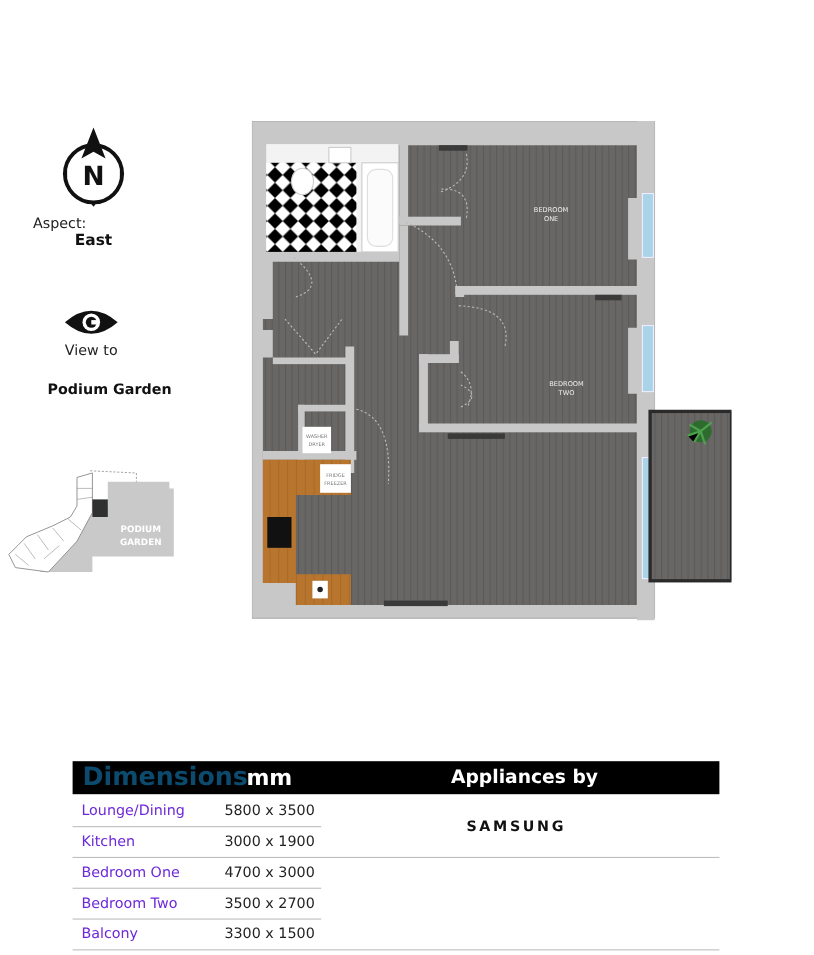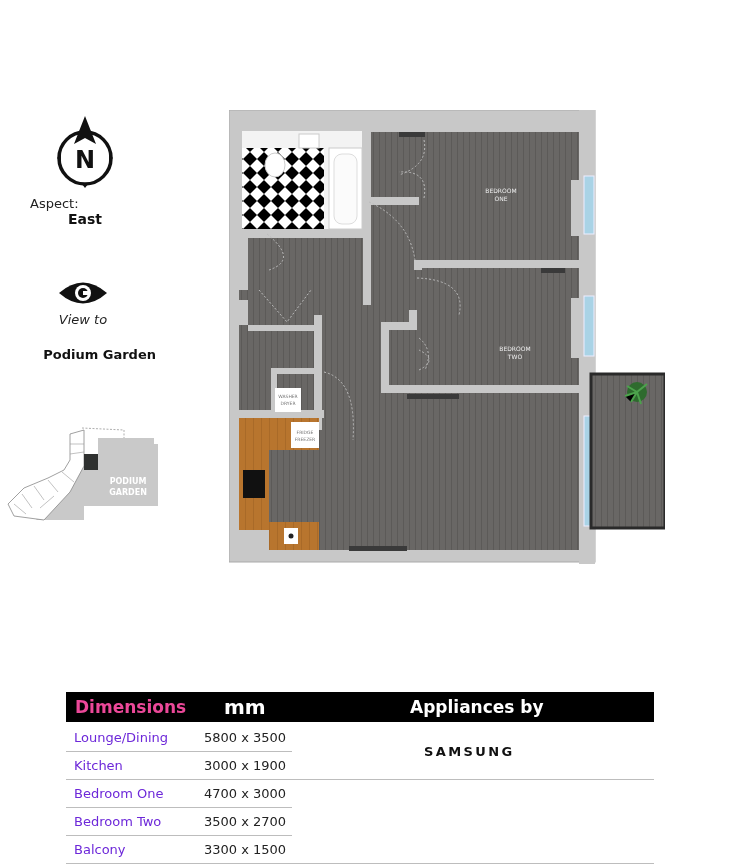--- a/index.html
+++ b/index.html
@@ -3,30 +3,30 @@
 <meta charset="utf-8">
 <style>
   html, body { margin:0; padding:0; background:#ffffff; }
   body { width:740px; height:868px; position:relative; overflow:hidden; font-family:"DejaVu Sans", sans-serif; color:#1a1a1a; }
   .abs { position:absolute; }
   
   .compass { left:52px; top:114px; width:66px; height:78px; }
   .aspect-label { left:30px; top:196px; width:110px; text-align:left; font-size:13px; line-height:15px; color:#222; }
   .aspect-value { left:30px; top:212px; width:110px; text-align:center; font-size:14px; font-weight:bold; line-height:15px; color:#111; }
   .eye { left:58px; top:280px; width:50px; height:26px; }
-  .view-label { left:20px; top:312px; width:126px; text-align:center; font-size:13px; line-height:15px; color:#222;font-style:italic; }
+  .view-label { left:20px; top:312px; width:126px; text-align:center; font-size:13px; line-height:15px; color:#222; }
   .view-value { left:10px; top:347px; width:146px; text-align:right; font-size:13px; font-weight:bold; line-height:15px; color:#111; }
   .keyplan { left:4px; top:420px; width:160px; height:108px; }
 
   
   .plan { left:229px; top:110px; width:436px; height:454px; }
 
   
   .tbl-head { left:66px; top:692px; width:588px; height:30px; background:#000; }
-  .th-dim { left:75px; top:696px; font-size:17px; font-weight:bold; color:#ec4899; line-height:22px;text-align:center; }
+  .th-dim { left:75px; top:696px; font-size:23px; font-weight:bold; color:#0c4a6e; line-height:22px;text-align:center; }
   .th-mm { left:224px; top:696px; font-size:20px; font-weight:bold; color:#fff; line-height:22px; }
   .th-app { left:410px; top:696px; font-size:17px; font-weight:bold; color:#fff; line-height:22px; }
   .row-name { left:74px; font-size:13px; color:#6d28d9; line-height:16px; }
   .row-val { left:204px; font-size:13px; color:#222; line-height:16px; }
   .divider { left:66px; height:1px; background:#bdbdbd; }
   .samsung { left:424px; top:742px; font-size:13px; font-weight:bold; letter-spacing:2.4px; color:#111; line-height:20px; }
 </style>
 </head>
 <body>
 

